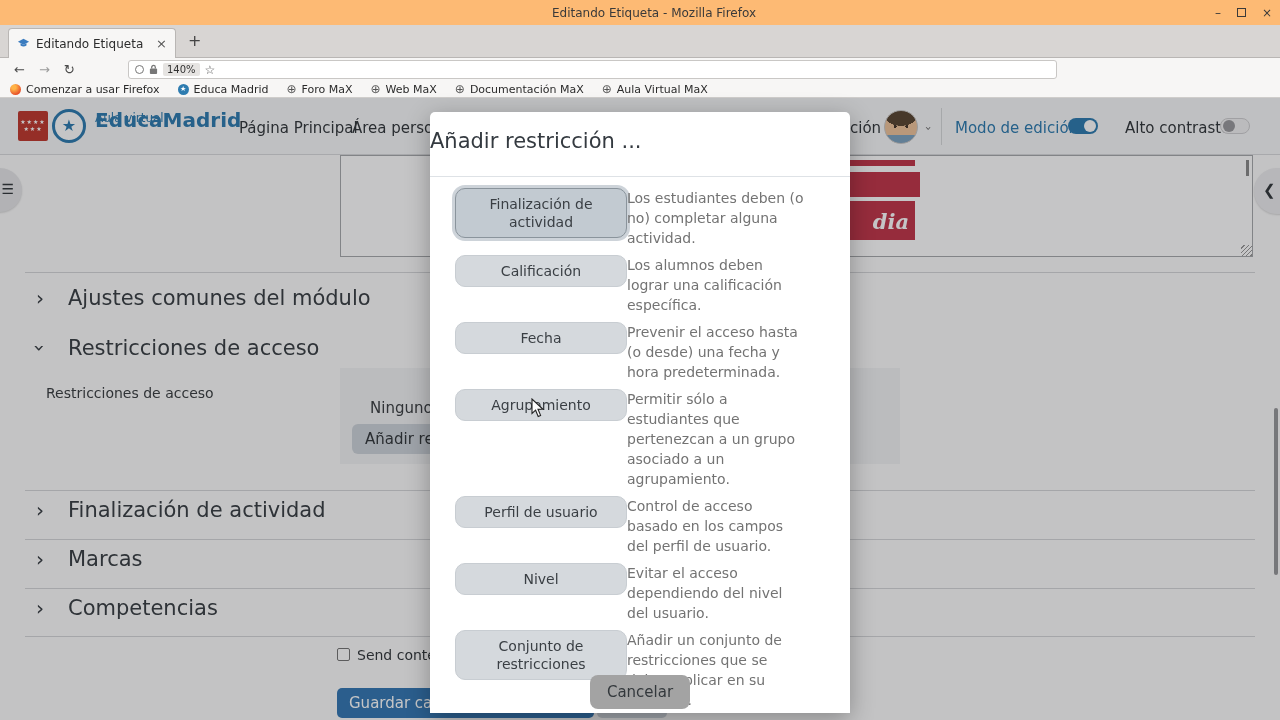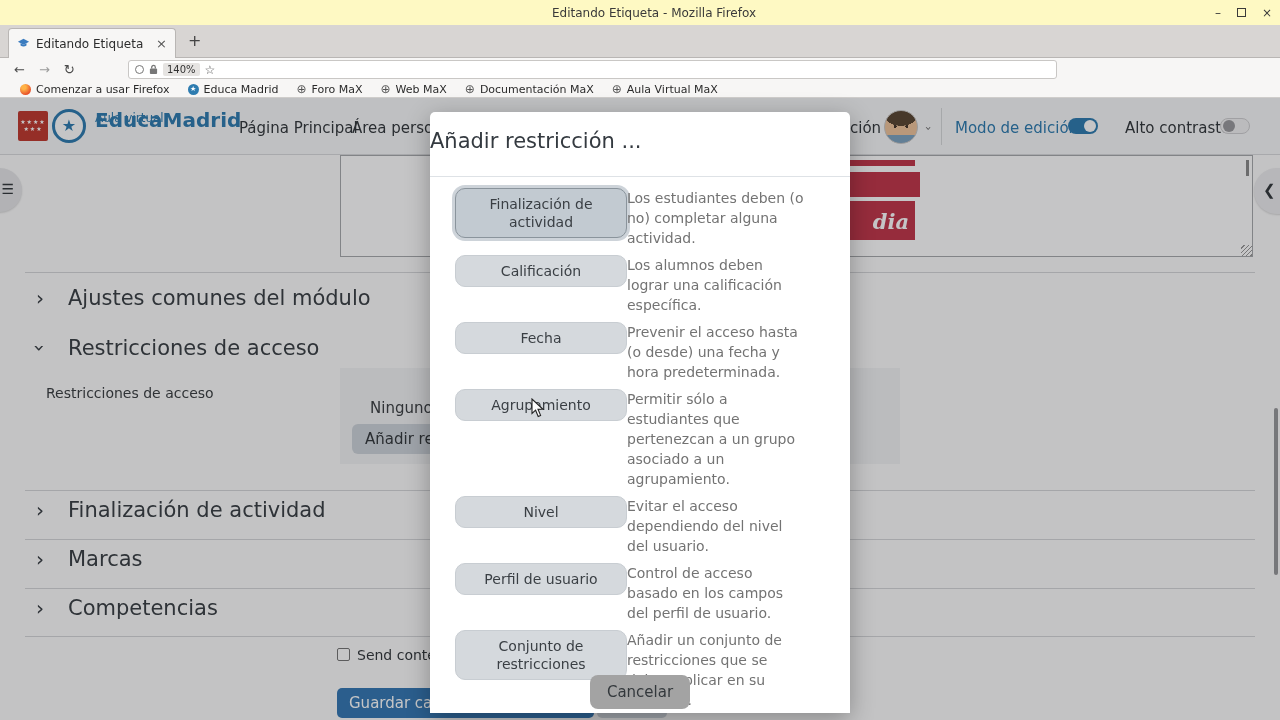--- a/index.html
+++ b/index.html
@@ -1,38 +1,38 @@
 <!DOCTYPE html>
 <html><head>
 <meta charset="utf-8">
 <style>
   * { margin:0; padding:0; box-sizing:border-box; }
   html,body { width:1280px; height:720px; overflow:hidden; }
   body { font-family:"DejaVu Sans","Liberation Sans",sans-serif; position:relative; background:#fff; }
 
   
-  .titlebar { position:absolute; left:0; top:0; width:1280px; height:25px; background:#fef9c3; display:flex; align-items:center; justify-content:center; font-size:12px; color:#3a3a3a;padding-left:28px; }
+  .titlebar { position:absolute; left:0; top:0; width:1280px; height:25px; background:#fdba74; display:flex; align-items:center; justify-content:center; font-size:12px; color:#3a3a3a;padding-left:28px; }
   .win-controls { position:absolute; right:8px; top:0; height:25px; display:flex; align-items:center; gap:16px; color:#3a3a3a; font-size:12px; }
   .win-controls .box { width:9px; height:9px; border:1.4px solid #3a3a3a; display:inline-block; }
   .tabstrip { position:absolute; left:0; top:25px; width:1280px; height:33px; background:#d8d5d3; border-bottom:1px solid #b9b6b4; }
   .tab { position:absolute; left:8px; top:3px; width:168px; height:30px; background:#f7f6f5; border:1px solid #b9b6b4; border-bottom:none; border-radius:4px 4px 0 0; display:flex; align-items:center; padding:0 8px; gap:6px; font-size:12px; color:#2d2d2d; }
   .tab .title { flex:1; white-space:nowrap; overflow:hidden; }
   .tab .close { color:#555; font-size:13px; }
   .newtab { position:absolute; left:188px; top:6px; font-size:16px; color:#444; }
   .urlrow { position:absolute; left:0; top:58px; width:1280px; height:23px; background:#f7f6f5; display:flex; align-items:center; }
   .navbtn { font-size:13px; color:#4a4a4a; margin-left:14px; }
   .navbtn.fwd { color:#9a9a9a; }
   .urlfield { position:absolute; left:128px; top:2px; width:929px; height:19px; background:#ffffff; border:1px solid #c9c7c5; border-radius:3px; display:flex; align-items:center; font-size:11px; color:#6a6a6a; padding:0 6px; gap:5px; }
   .ring { width:9px; height:9px; border:1.2px solid #777; border-radius:50%; display:inline-block; flex:none; }
   .urltext { flex:1; white-space:nowrap; overflow:hidden; }
   .urltext b { color:#222; }
   .zoombadge { background:#e6e4e2; border-radius:2px; font-size:10px; color:#333; padding:1px 4px; flex:none; }
   .starbtn { color:#555; font-size:12px; flex:none; }
   .chromeicons { position:absolute; right:8px; top:61px; display:flex; gap:14px; align-items:center; color:#4a4a4a; }
-  .bookmarks { position:absolute; left:0; top:81px; width:1280px; height:17px; background:#f7f6f5; border-bottom:1px solid #cfcdcb; display:flex; align-items:center; gap:18px; padding-left:20px; font-size:11px; color:#2b2b2b; }
+  .bookmarks { position:absolute; left:0; top:81px; width:1280px; height:17px; background:#f7f6f5; border-bottom:1px solid #cfcdcb; display:flex; align-items:center; gap:18px; padding-left:10px; font-size:11px; color:#2b2b2b; }
   .bm { display:flex; align-items:center; gap:5px; }
   .ffdot { width:11px; height:11px; border-radius:50%; background:radial-gradient(circle at 35% 30%, #ffb347 20%, #e8542b 70%); }
   .educadot { width:11px; height:11px; border-radius:50%; background:#2e7cb0; color:#fff; font-size:7px; line-height:11px; text-align:center; }
   .globe { font-size:12px; color:#555; line-height:11px; }
 
   
   .site { position:absolute; left:0; top:98px; width:1280px; height:622px; background:#fdfdfd; }
   .siteheader { position:absolute; left:0; top:0; width:1280px; height:57px; background:#f8f9fa; border-bottom:1px solid #d9dbdd; }
   .flag { position:absolute; left:18px; top:13px; width:30px; height:30px; background:#c0392f; border-radius:2px; color:#fff; font-size:6px; line-height:7px; text-align:center; padding-top:7px; letter-spacing:1px; }
   .emblem { position:absolute; left:52px; top:11px; width:34px; height:34px; border:3px solid #2e7cb0; border-radius:50%; color:#2e7cb0; font-size:16px; text-align:center; line-height:28px; background:#fff; }
@@ -269,26 +269,26 @@
     </div>
     <div class="mrow">
       <button class="mbtn">Fecha</button>
       <div class="mdesc">Prevenir el acceso hasta (o desde) una fecha y hora predeterminada.</div>
     </div>
     <div class="mrow">
       <button class="mbtn">Agrupamiento</button>
       <div class="mdesc">Permitir sólo a estudiantes que pertenezcan a un grupo asociado a un agrupamiento.</div>
     </div>
     <div class="mrow">
+      <button class="mbtn">Perfil de usuario</button>
+      <div class="mdesc">Control de acceso basado en los campos del perfil de usuario.</div>
+    </div>
+    <div class="mrow">
       <button class="mbtn">Nivel</button>
       <div class="mdesc">Evitar el acceso dependiendo del nivel del usuario.</div>
-    </div>
-    <div class="mrow">
-      <button class="mbtn">Perfil de usuario</button>
-      <div class="mdesc">Control de acceso basado en los campos del perfil de usuario.</div>
     </div>
     <div class="mrow">
       <button class="mbtn">Conjunto de restricciones</button>
       <div class="mdesc">Añadir un conjunto de restricciones que se deben aplicar en su conjunto.</div>
     </div>
   </div>
   <div class="modal-foot">
     <button class="cancelbtn">Cancelar</button>
   </div>
 </div>

